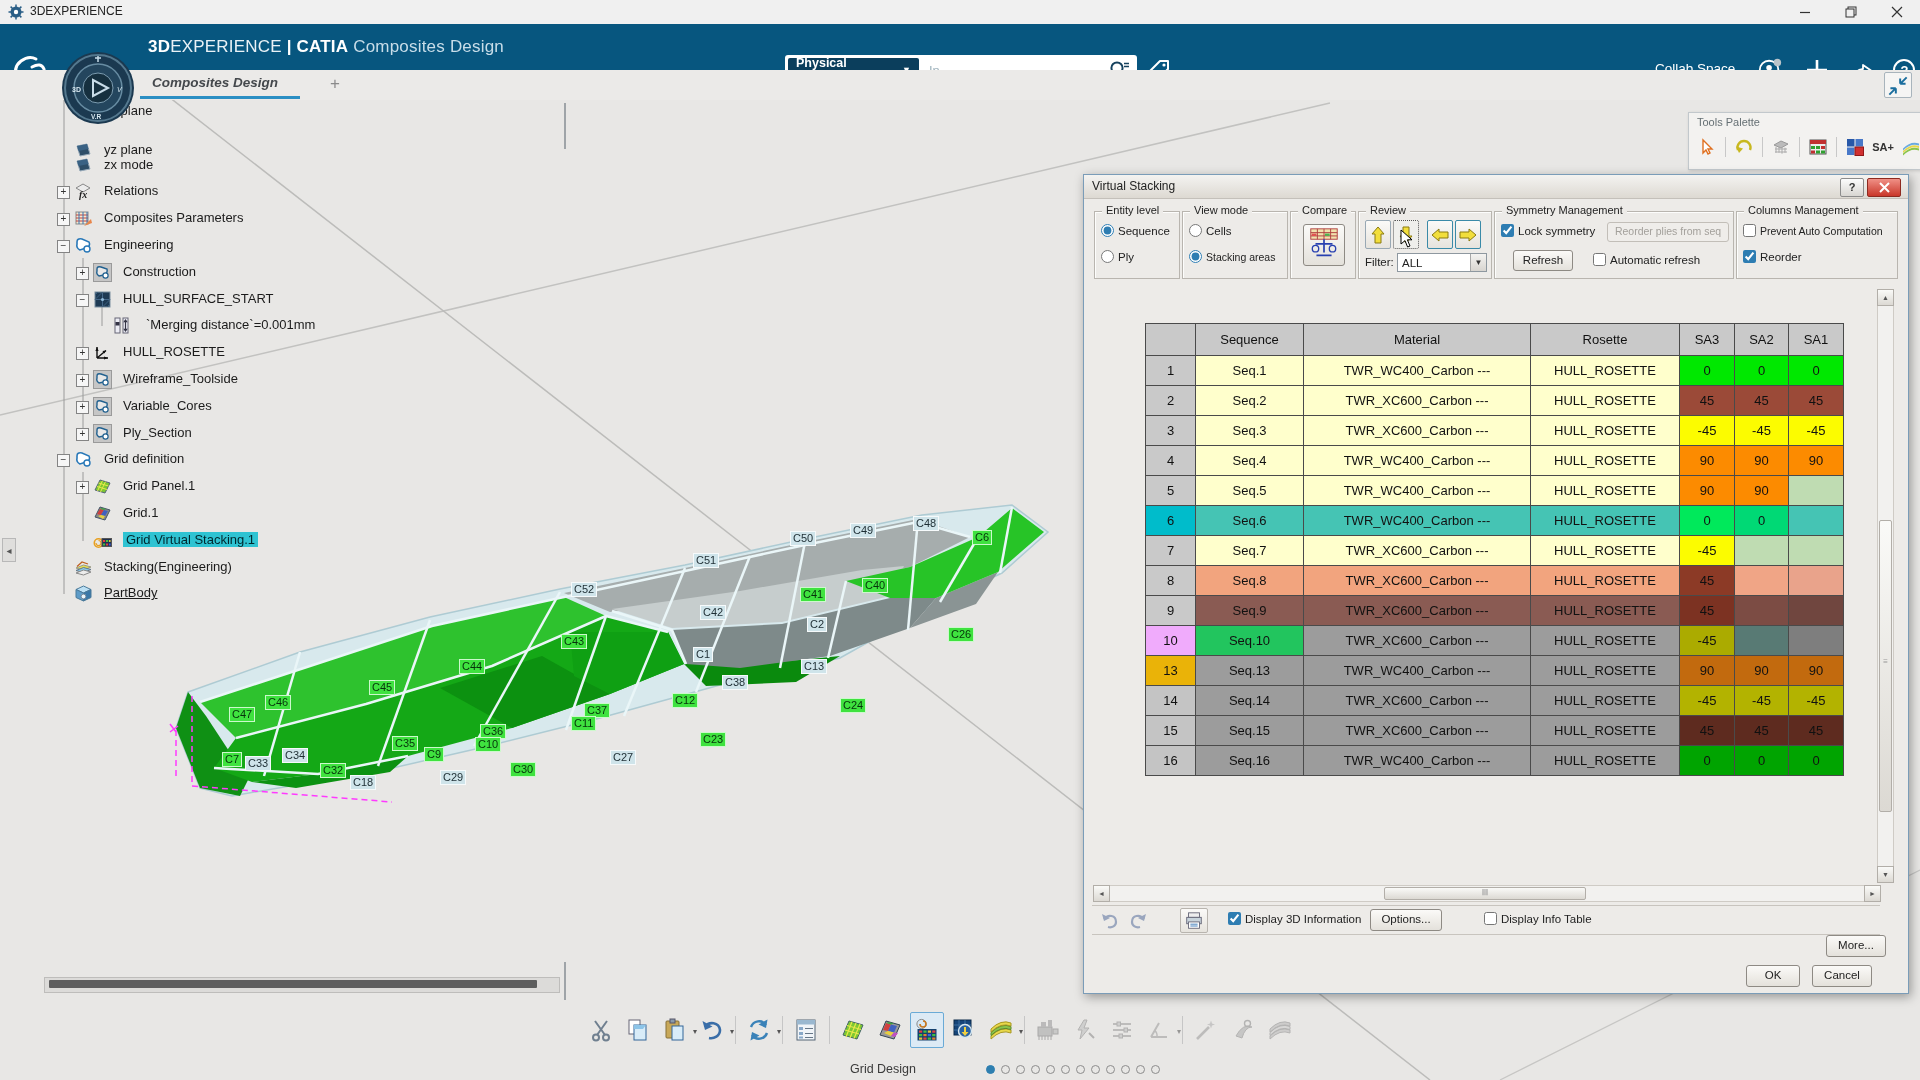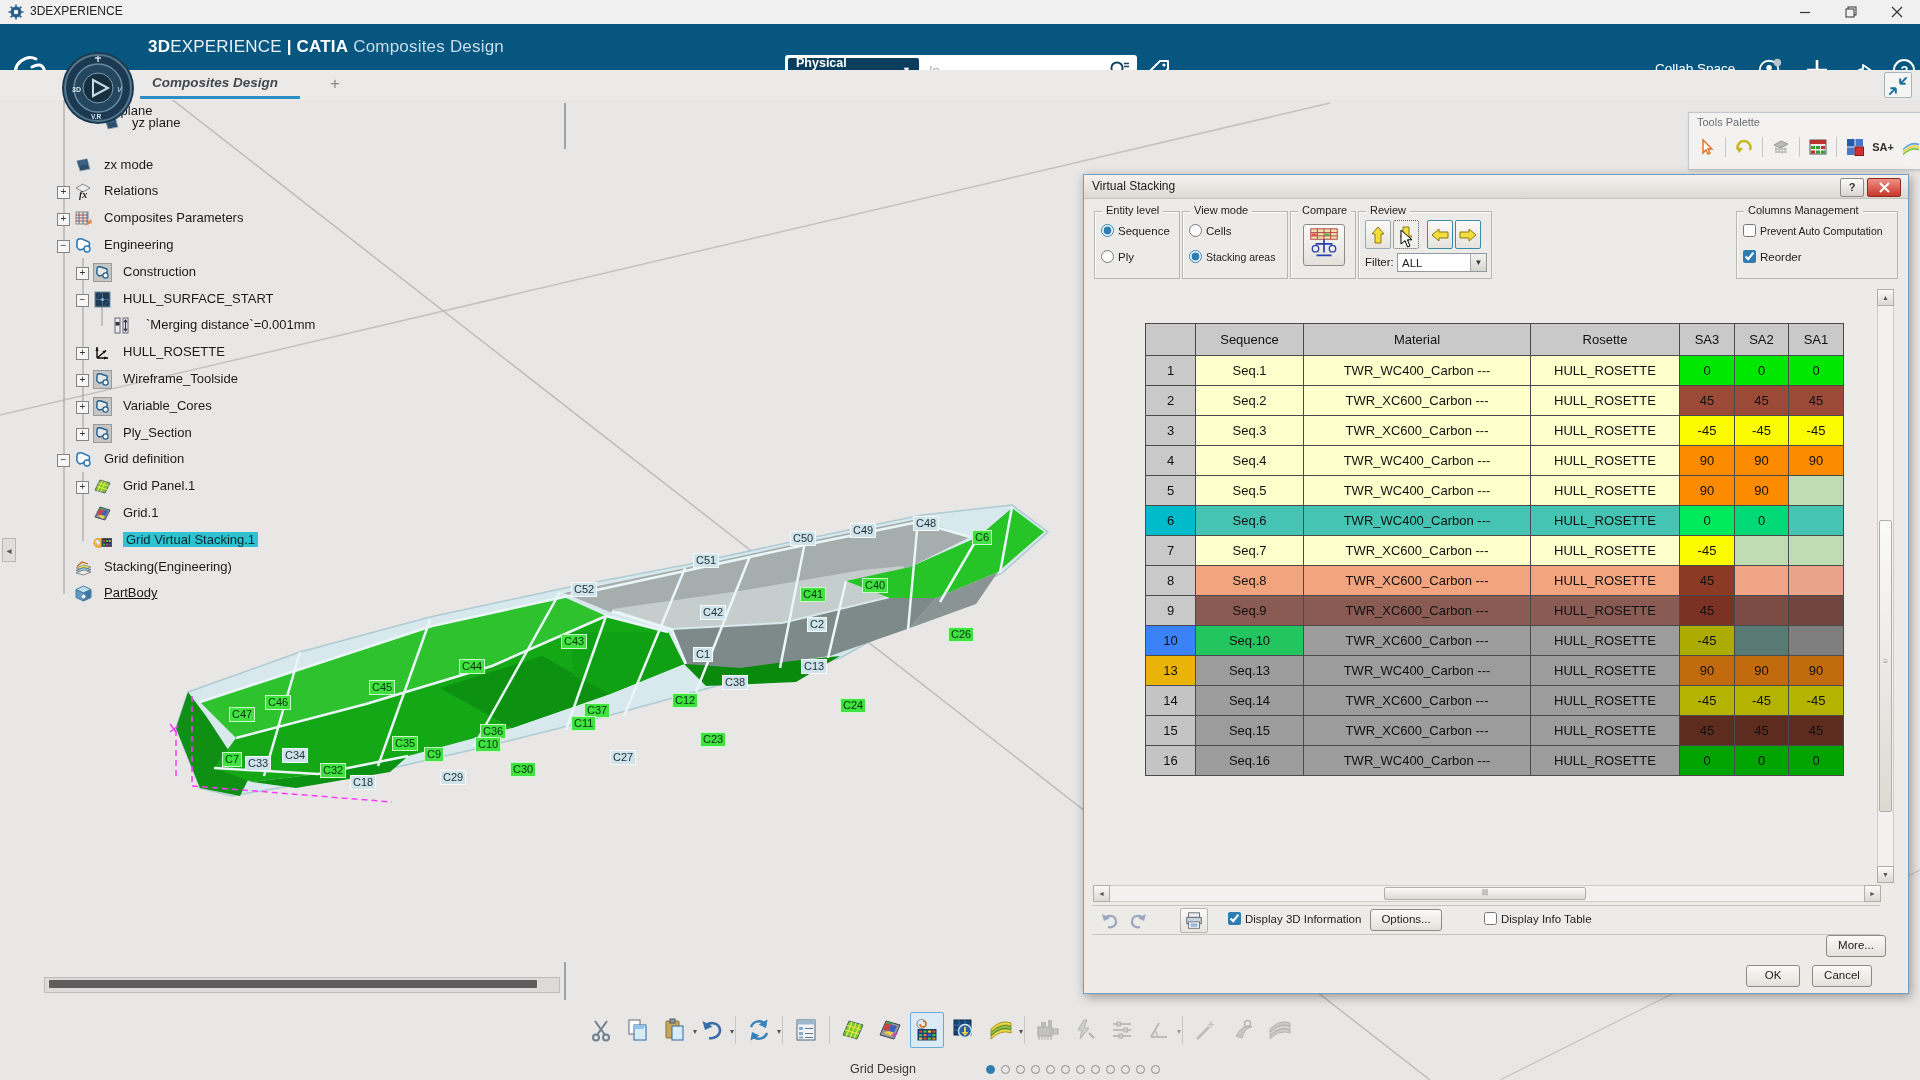--- a/index.html
+++ b/index.html
@@ -265,21 +265,21 @@
     <div id="tree">
         <div class="tree-item" style="top: 0px; left: 0px; width: 560px;">
           <span class="ticon" style="left: 74px;">
             <svg viewBox="0 0 19 19">
               <polygon points="3,5 13,3 16,13 6,15" fill="#2E4E68" stroke="#95A8B8"></polygon>
               <polygon points="3,5 13,3 14.5,8 4.5,10" fill="#3A6284"></polygon>
             </svg>
           </span>
           <span class="tlabel" style="left: 104px;">xy plane</span>
         </div>
-        <div class="tree-item" style="top: 12px; left: 0px; width: 560px; margin-left: 28px;">
+        <div class="tree-item" style="top: 39px; left: 0px; width: 560px;">
           <span class="ticon" style="left: 74px;">
             <svg viewBox="0 0 19 19">
               <polygon points="3,5 13,3 16,13 6,15" fill="#2E4E68" stroke="#95A8B8"></polygon>
               <polygon points="3,5 13,3 14.5,8 4.5,10" fill="#3A6284"></polygon>
             </svg>
           </span>
           <span class="tlabel" style="left: 104px;">yz plane</span>
         </div>
         <div class="tree-item" style="top: 54px; left: 0px; width: 560px;">
           <span class="ticon" style="left: 74px;">
@@ -683,20 +683,33 @@
               <path d="M18,8 L11,2 V5 H2 V11 H11 V14 Z" fill="#F2DE3C" stroke="#8A7A10"></path>
             </svg>
           </div>
         <span style="position:absolute;left:6px;top:44px;font-size:11.5px;color:#222">Filter:</span>
         <div id="filtersel" style="left:38px;top:41px;width:88px">
           <span class="v">ALL</span>
           <span class="cb">▼</span>
         </div>
       </div>
 
+      <div class="grp" style="left:410px;top:36px;width:238px;height:66px">
+        <span class="gt">Symmetry Management</span>
+        <label class="ck" style="left:6px;top:12px">
+            <input type="checkbox" checked="" style="">
+            <span>Lock symmetry</span>
+          </label>
+        <div class="btn disabled" style="left:112px;top:10px;width:120px;height:18px;font-size:10.5px;line-height:17px">Reorder plies from seq</div>
+        <div class="btn" style="left:18px;top:38px;width:58px;height:19px;line-height:18px">Refresh</div>
+        <label class="ck" style="left:98px;top:41px">
+            <input type="checkbox" style="">
+            <span>Automatic refresh</span>
+          </label>
+      </div>
 
       <div class="grp" style="left:652px;top:36px;width:160px;height:66px">
         <span class="gt">Columns Management</span>
         <label class="ck" style="left:6px;top:12px;font-size:10.5px">
             <input type="checkbox" style="">
             <span>Prevent Auto Computation</span>
           </label>
         <label class="ck" style="left:6px;top:38px">
             <input type="checkbox" checked="" style="">
             <span>Reorder</span>
@@ -804,21 +817,21 @@
             <tr>
               <td style="background: rgb(201, 201, 201);">9</td>
               <td style="background: rgb(138, 91, 83);">Seq.9</td>
               <td style="background: rgb(138, 91, 83);">TWR_XC600_Carbon ---</td>
               <td style="background: rgb(138, 91, 83);">HULL_ROSETTE</td>
               <td style="background: rgb(124, 50, 34);">45</td>
               <td style="background: rgb(124, 76, 68);"></td>
               <td style="background: rgb(112, 70, 63);"></td>
             </tr>
             <tr>
-              <td style="background: #3b82f6;">10</td>
+              <td style="background: #f0abfc;">10</td>
               <td style="background: #22c55e;">Seq.10</td>
               <td style="background: rgb(156, 156, 156);">TWR_XC600_Carbon ---</td>
               <td style="background: rgb(156, 156, 156);">HULL_ROSETTE</td>
               <td style="background: rgb(171, 171, 0);">-45</td>
               <td style="background: rgb(88, 122, 116);"></td>
               <td style="background: rgb(126, 126, 126);"></td>
             </tr>
             <tr>
               <td style="background: #eab308;">13</td>
               <td style="background: rgb(156, 156, 156);">Seq.13</td>

